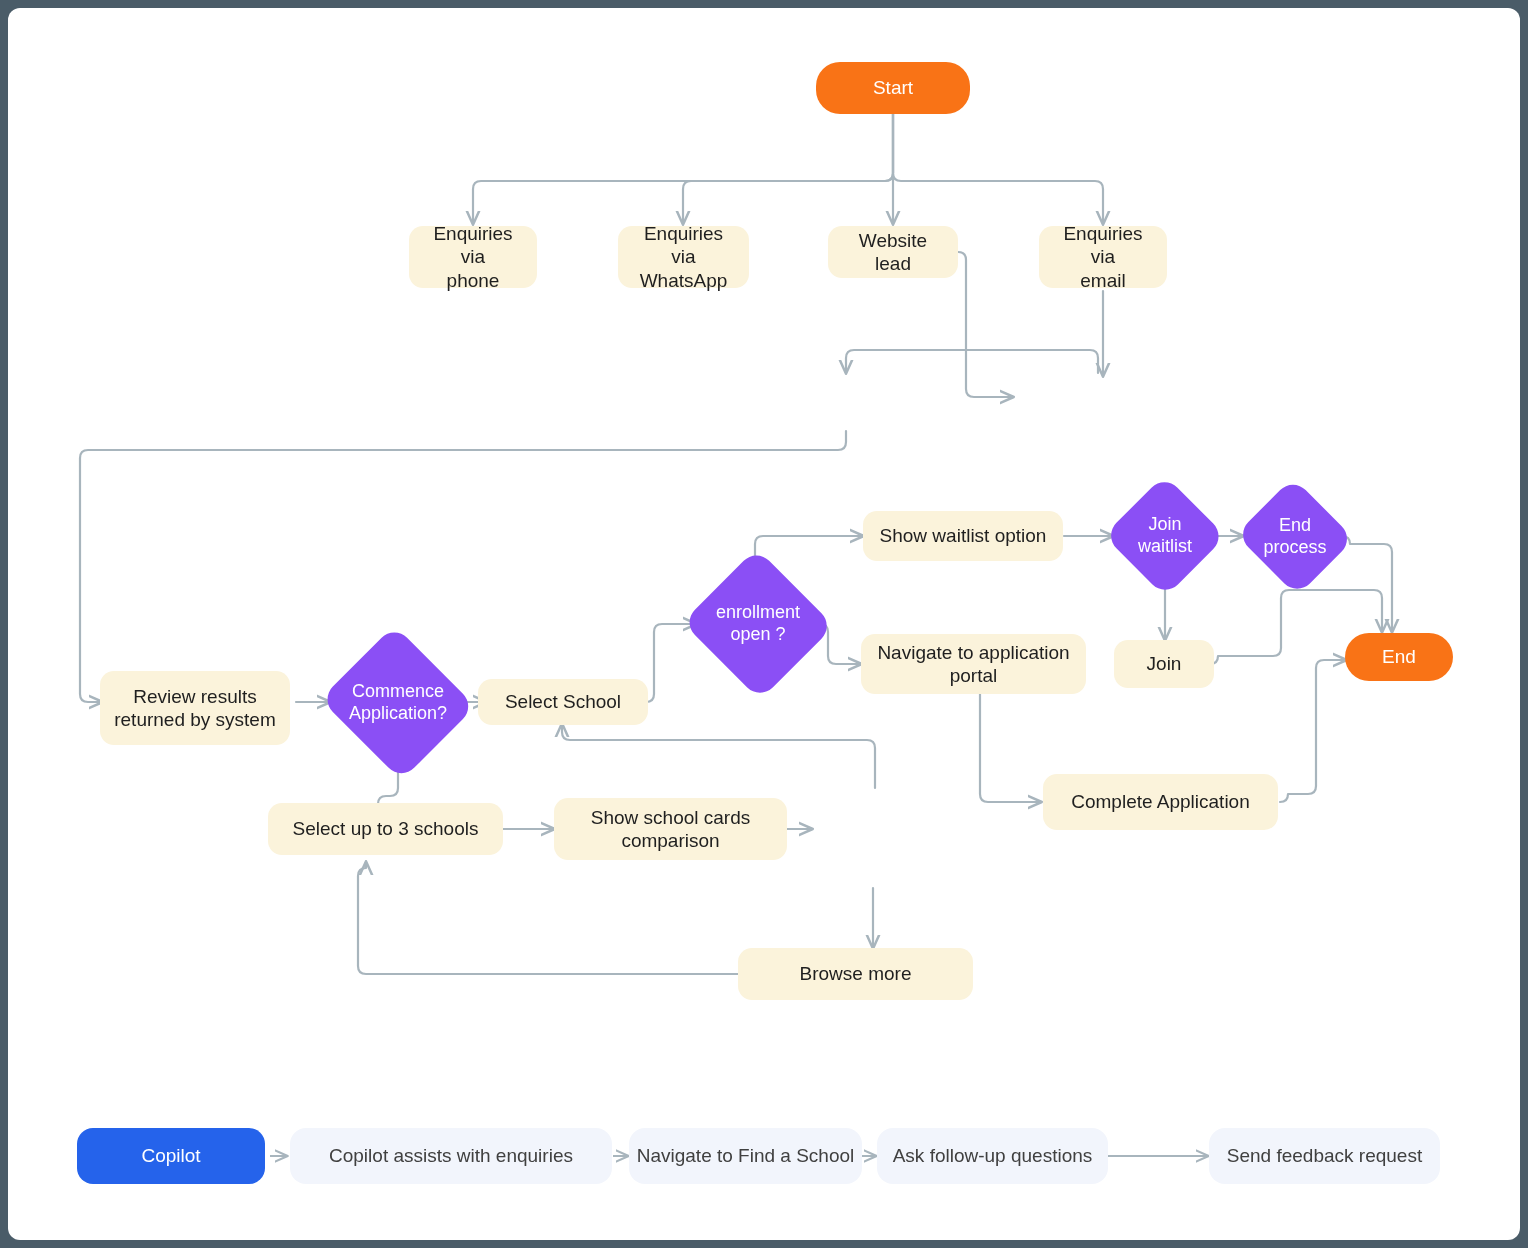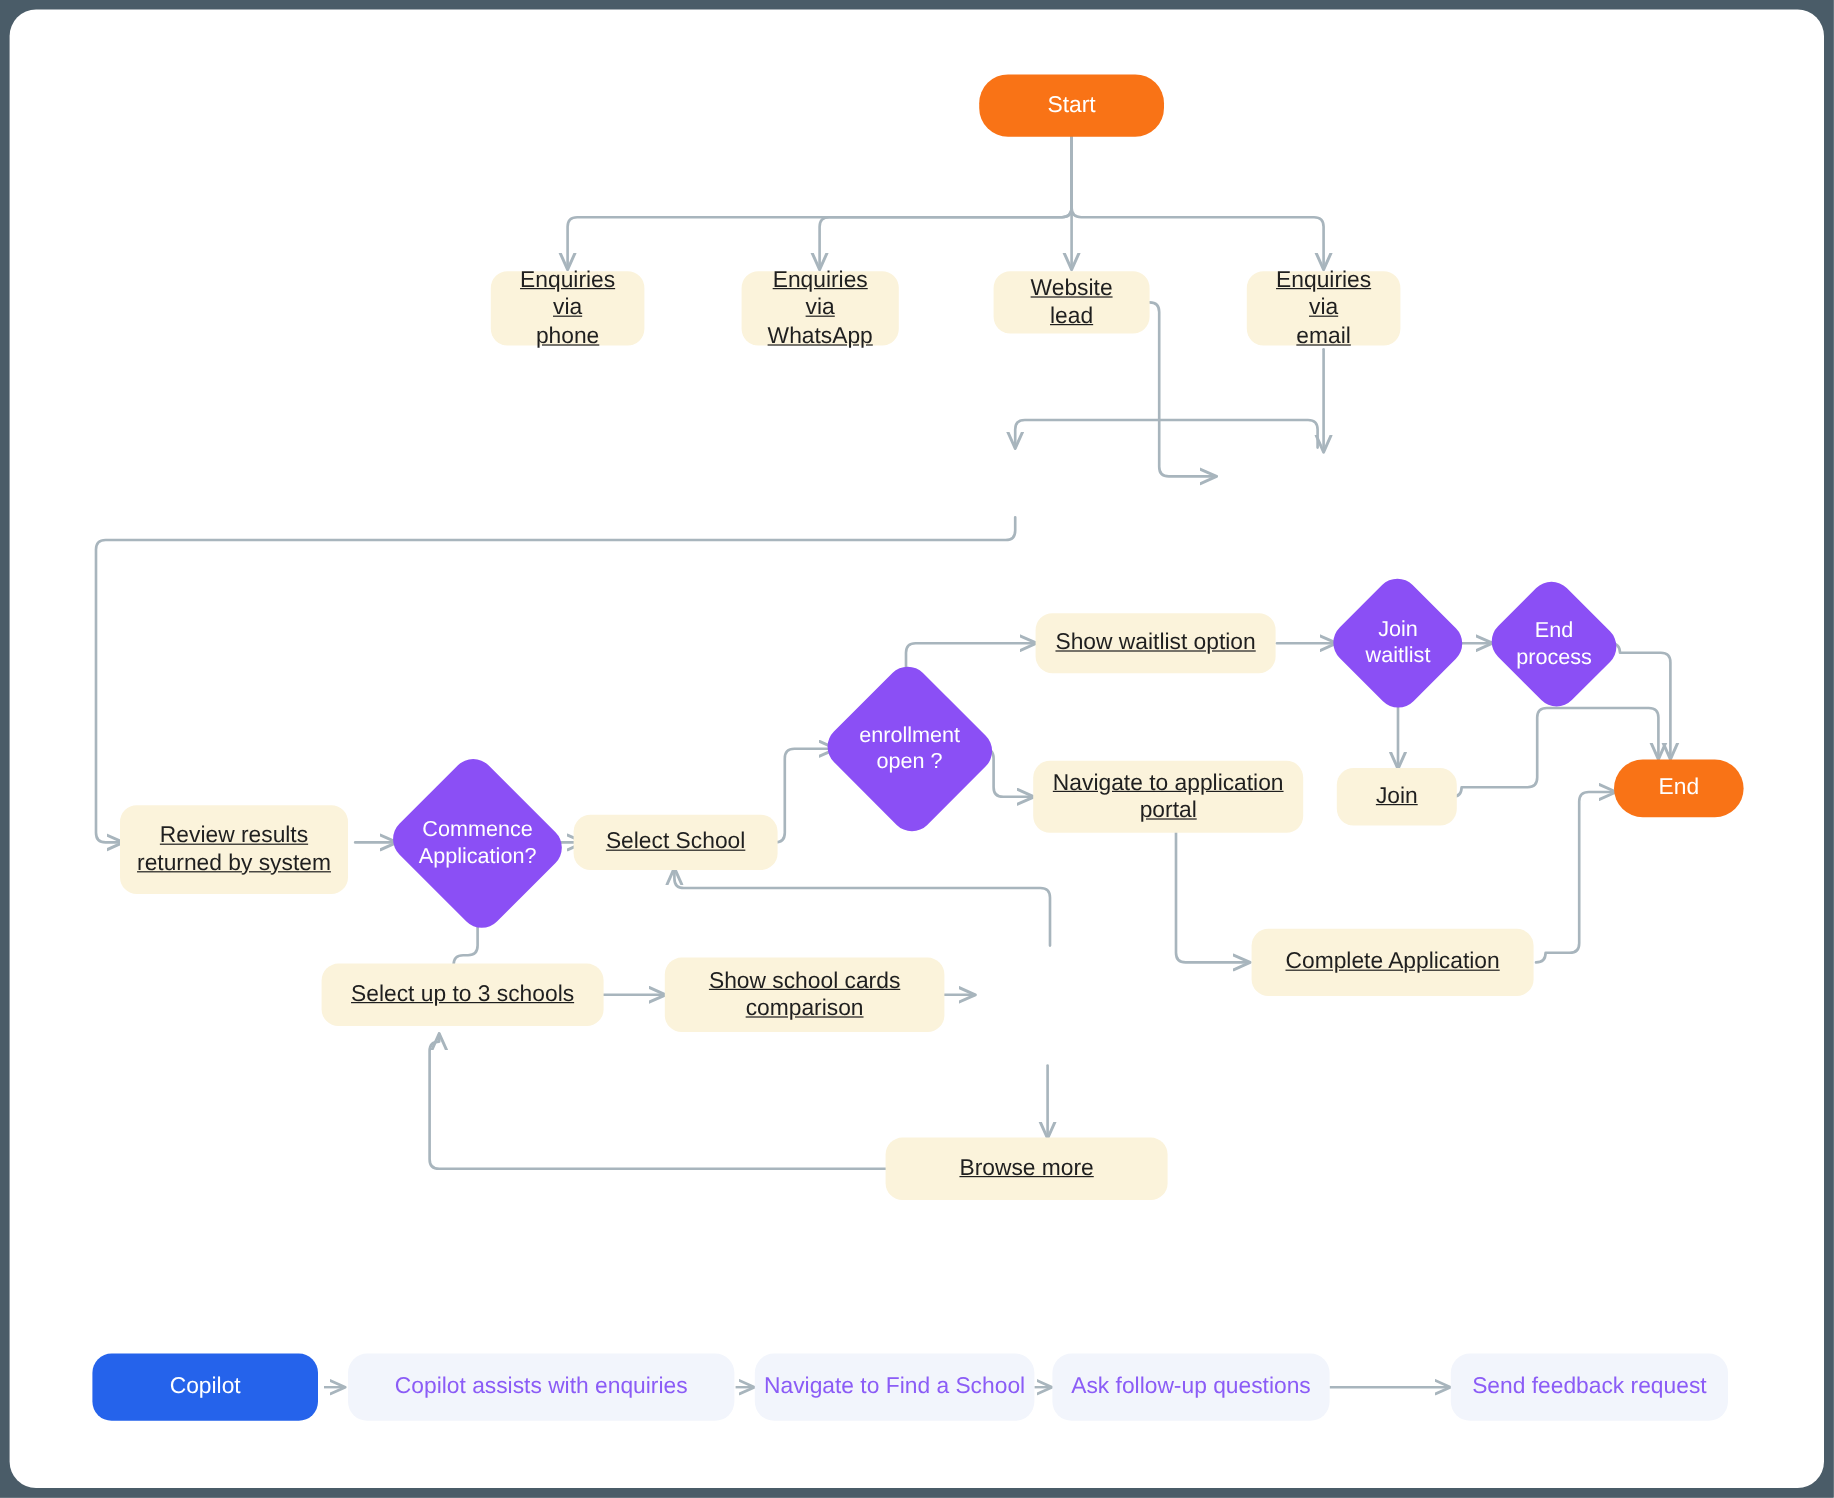--- a/index.html
+++ b/index.html
@@ -14,21 +14,21 @@
     height: 1248px;
     overflow: hidden;
   }
   #canvas {
     position: absolute;
     left: 8px;
     top: 8px;
     width: 1512px;
     height: 1232px;
     background: #ffffff;
-    border-radius: 22px;
+    border-radius: 12px;
     overflow: hidden;
   }
   #edges {
     position: absolute;
     left: 0;
     top: 0;
     width: 1512px;
     height: 1232px;
     pointer-events: none;
   }
@@ -41,21 +41,20 @@
     box-sizing: border-box;
     line-height: 1.22;
     white-space: pre-line;
   }
   .n-process {
     background: #fbf3db;
     color: #1f1f1f;
     border-radius: 14px;
     font-size: 19px;
     padding: 6px 12px;
-    text-decoration: underline;
   }
   .n-terminal {
     background: #f97316;
     color: #ffffff;
     border-radius: 24px;
     font-size: 19px;
   }
   .n-decision {
     color: #ffffff;
     font-size: 18px;
@@ -81,21 +80,21 @@
   .cp-chip {
     position: absolute;
     display: flex;
     align-items: center;
     justify-content: center;
     text-align: center;
     box-sizing: border-box;
     border-radius: 16px;
     font-size: 19px;
     background: #f2f5fc;
-    color: #8b5cf6;
+    color: #404040;
     height: 56px;
   }
   .cp-chip.primary {
     background: #2563eb;
     color: #ffffff;
   }
 </style>
 </head>
 <body>
 

